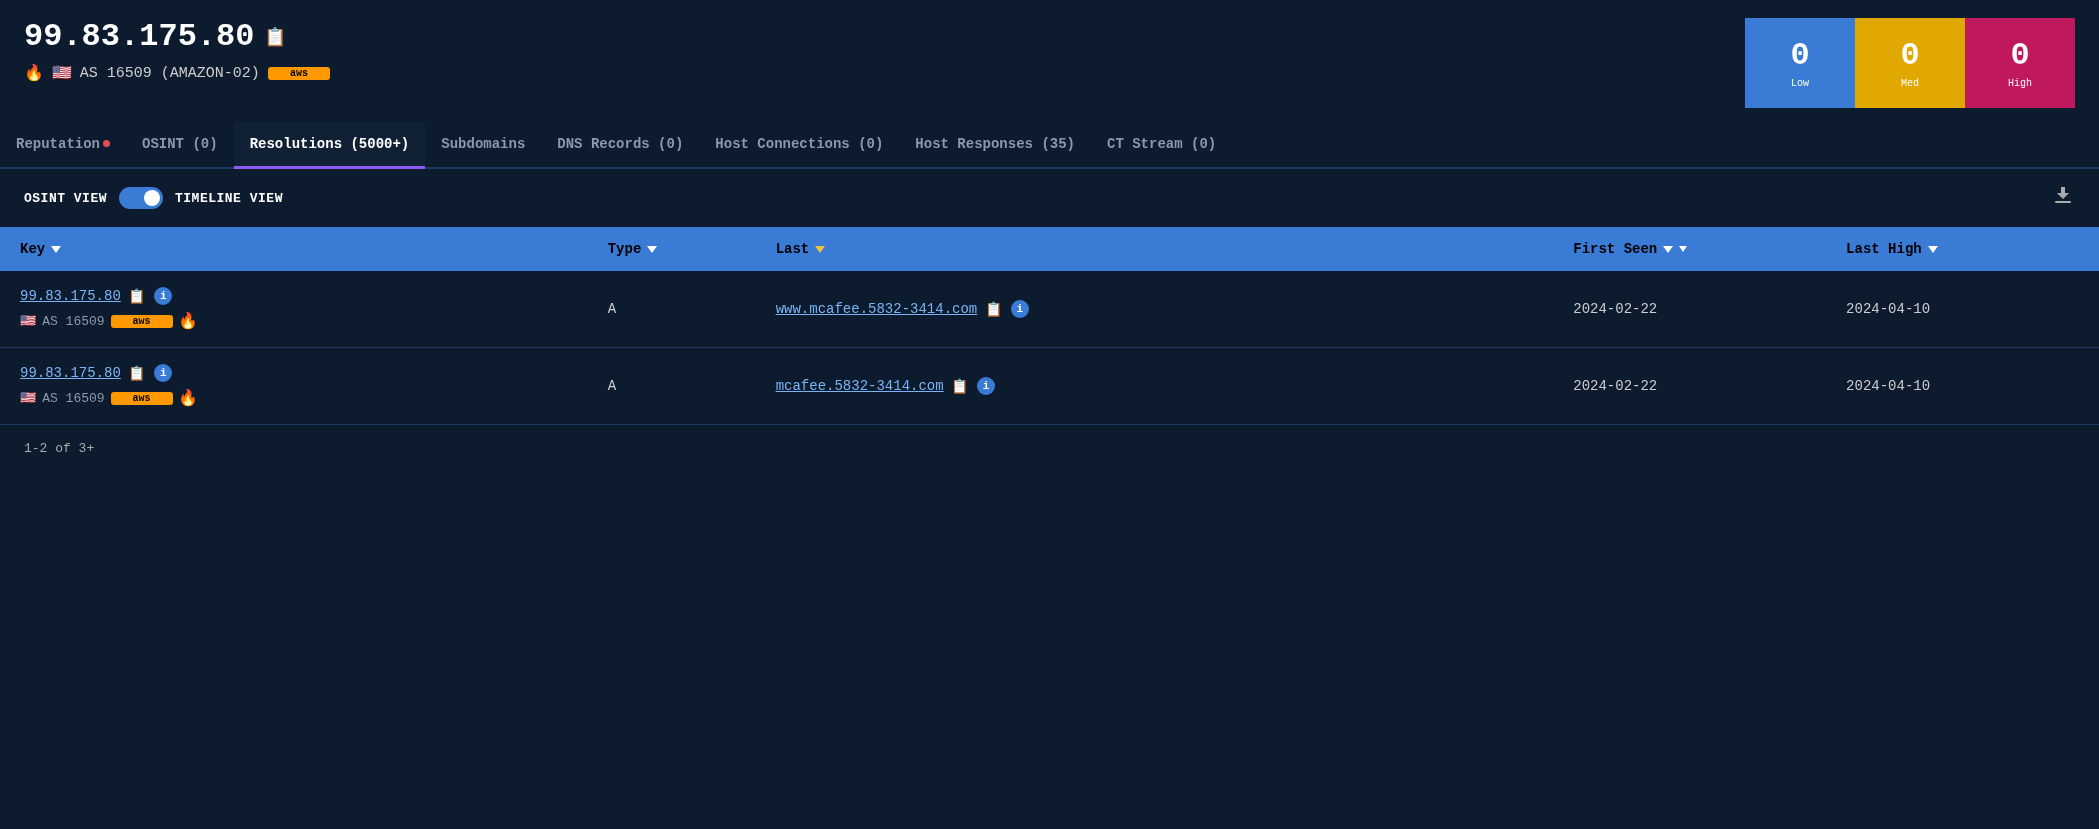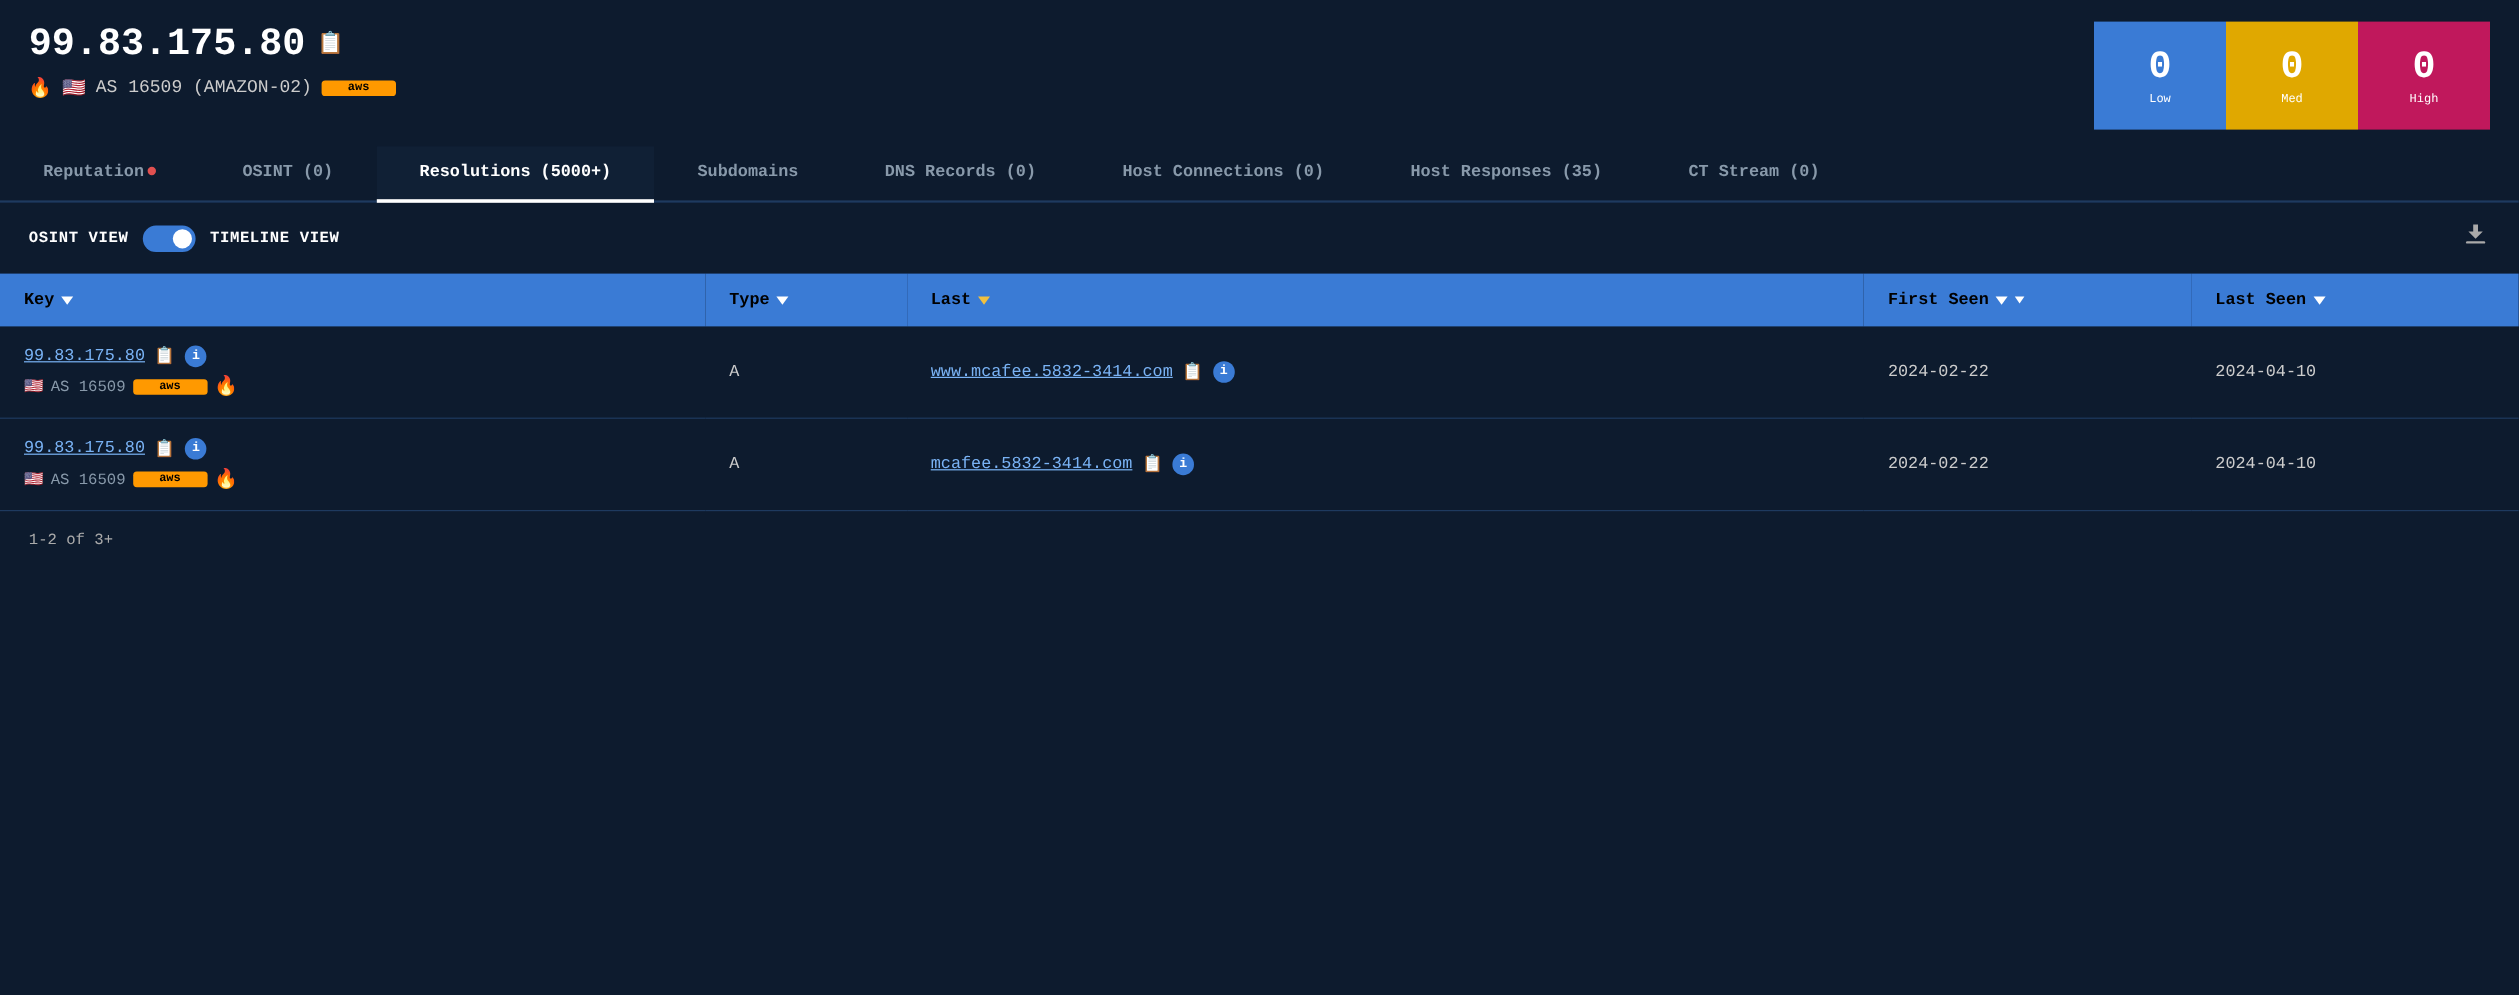--- a/index.html
+++ b/index.html
@@ -82,33 +82,33 @@
     .badge-med { background-color: #e0a800; }
     .badge-high { background-color: #c0185c; }
 
     
     .tabs-bar {
       display: flex;
       border-bottom: 2px solid #1e3a5f;
       background-color: #0d1b2e;
     }
     .tab {
-      padding: 14px 36px;
+      padding: 14px 16px;
       font-size: 14px;
       font-weight: bold;
       color: #8899aa;
       cursor: pointer;
       border-bottom: 3px solid transparent;
       white-space: nowrap;
       position: relative;
       top: 2px;
     }
     .tab.active {
       color: #ffffff;
-      border-bottom: 3px solid #ffffff;
+      border-bottom: 3px solid #8b5cf6;
       background-color: #102035;
     }
 
     
     .view-toggle-bar {
       display: flex;
       align-items: center;
       justify-content: space-between;
       padding: 14px 24px;
       background-color: #0d1b2e;
@@ -374,21 +374,21 @@
       </th>
       <th class="col-firstseen">
         <div class="th-inner">
           <span>First Seen</span>
           <span class="filter-icon"></span>
           <span class="sort-arrow-down"></span>
         </div>
       </th>
       <th class="col-lastseen">
         <div class="th-inner">
-          <span>Last Seen</span>
+          <span>Last High</span>
           <span class="filter-icon"></span>
         </div>
       </th>
     </tr>
   </thead>
   <tbody id="table-body">
 
   <tr>
       <td>
         <div class="cell-key-main">

